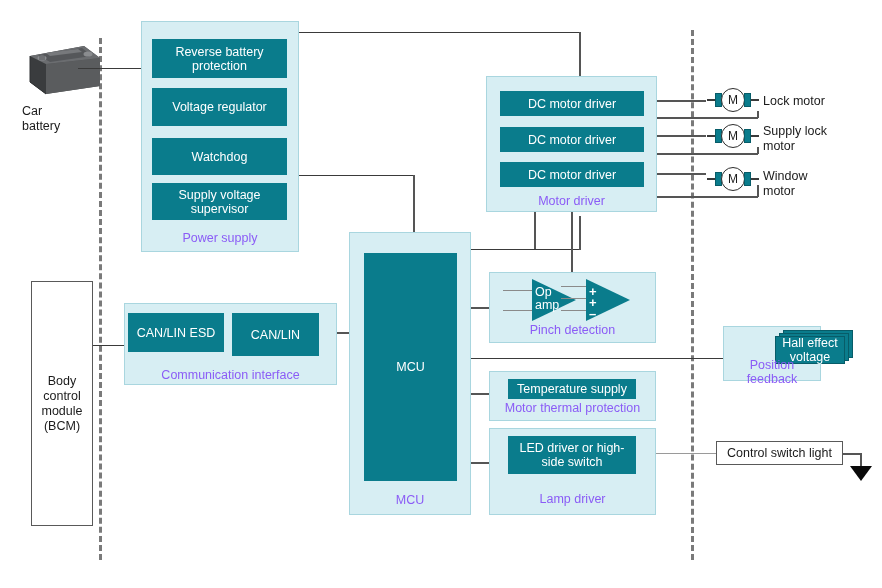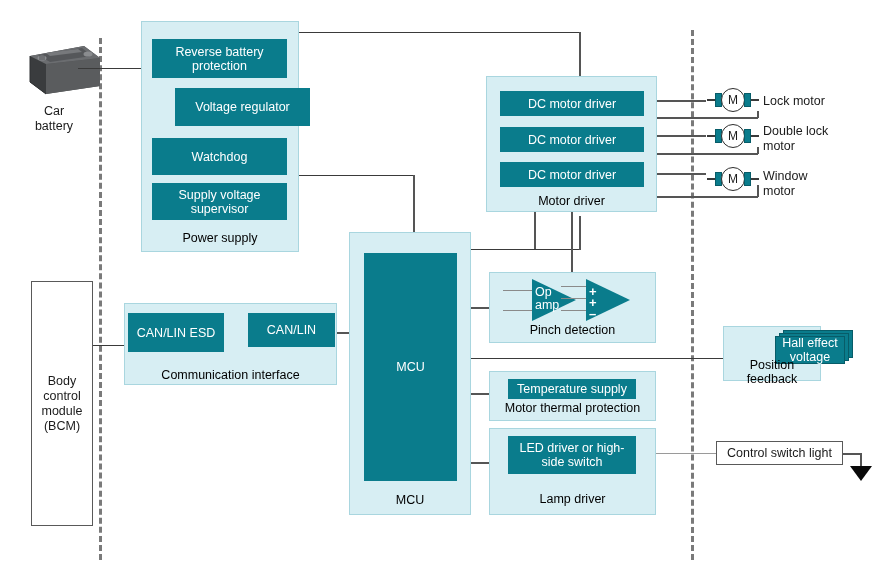--- a/index.html
+++ b/index.html
@@ -20,21 +20,21 @@
   .teal-box{
     background:#0a7c8c;
     color:#ffffff;
     display:flex;align-items:center;justify-content:center;
     text-align:center;
     font-size:12.5px;
     line-height:14px;
     padding:2px 4px;
   }
   .group-caption{
-    font-size:12.5px;color:#000000;text-align:center;
+    font-size:12.5px;color:#8b5cf6;text-align:center;
     display:flex;align-items:center;justify-content:center;
     line-height:14px;
   }
   .plain-label{
     font-size:12.5px;color:#1a1a1a;line-height:15px;
   }
   .white-box{
     background:#ffffff;border:1px solid #595959;
     display:flex;align-items:center;justify-content:center;
     text-align:center;font-size:12.5px;line-height:15px;
@@ -118,40 +118,40 @@
 
       <polygon points="24,19 56,15 60,18 28,22" fill="#77797c"></polygon>
 
       <ellipse cx="20" cy="24" rx="4.5" ry="2.6" fill="#8a8c8f"></ellipse>
       <ellipse cx="66" cy="20" rx="4.5" ry="2.6" fill="#8a8c8f"></ellipse>
       <rect x="17" y="22" width="6" height="4" fill="#6e7073"></rect>
 
       <polyline points="8,22 8,48 24,60" fill="none" stroke="#2e3032" stroke-width="1"></polyline>
     </svg>
   </div>
-  <div class="abs plain-label" style="left:22px;top:104px;width:64px;text-align:center;">
+  <div class="abs plain-label" style="left:22px;top:104px;width:64px;text-align:left;">
     <div>Car</div>
     <div>battery</div>
   </div>
 
   <div class="abs wire-h" style="left:78px;top:68px;width:63px;"></div>
 
   <div class="abs white-box" style="left:31px;top:281px;width:62px;height:245px;flex-direction:column;">
     <span>Body</span>
     <span>control</span>
     <span>module</span>
     <span>(BCM)</span>
   </div>
   <div class="abs wire-h" style="left:93px;top:345px;width:31px;"></div>
 
   <div class="abs group-box" style="left:141px;top:21px;width:158px;height:231px;"></div>
   <div class="abs teal-box" style="left:152px;top:39px;width:135px;height:39px;">
     <span>Reverse battery protection</span>
   </div>
-  <div class="abs teal-box" style="left:152px;top:88px;width:135px;height:38px;margin-left:23px;">
+  <div class="abs teal-box" style="left:152px;top:88px;width:135px;height:38px;">
     <span>Voltage regulator</span>
   </div>
   <div class="abs teal-box" style="left:152px;top:138px;width:135px;height:37px;">
     <span>Watchdog</span>
   </div>
   <div class="abs group-caption" style="left:141px;top:230px;width:158px;height:16px;">
     <span>Power supply</span>
   </div>
   <div class="abs teal-box" style="left:152px;top:183px;width:135px;height:37px;">
     <span>Supply voltage supervisor</span>
@@ -160,21 +160,21 @@
   <div class="abs wire-h" style="left:299px;top:32px;width:281px;"></div>
   <div class="abs wire-v thick" style="left:579px;top:32px;height:45px;"></div>
 
   <div class="abs wire-h" style="left:299px;top:175px;width:115px;"></div>
   <div class="abs wire-v thick" style="left:413px;top:175px;height:57px;"></div>
 
   <div class="abs group-box" style="left:124px;top:303px;width:213px;height:82px;"></div>
   <div class="abs teal-box" style="left:128px;top:313px;width:96px;height:39px;">
     <span>CAN/LIN ESD</span>
   </div>
-  <div class="abs teal-box" style="left:248px;top:313px;width:87px;height:34px;">
+  <div class="abs teal-box" style="left:232px;top:313px;width:87px;height:43px;">
     <span>CAN/LIN</span>
   </div>
   <div class="abs group-caption" style="left:124px;top:367px;width:213px;height:16px;">
     <span>Communication interface</span>
   </div>
 
   <div class="abs wire-h thick" style="left:337px;top:332px;width:13px;"></div>
 
   <div class="abs group-box" style="left:349px;top:232px;width:122px;height:283px;"></div>
   <div class="abs teal-box" style="left:364px;top:253px;width:93px;height:228px;">
@@ -241,21 +241,21 @@
   <div class="motor" style="left:713px;top:124px;width:46px;height:24px;">
     <div class="lead l"></div>
     <div class="term l"></div>
     <div class="circ">
       <span>M</span>
     </div>
     <div class="term r"></div>
     <div class="lead r"></div>
   </div>
   <div class="abs plain-label" style="left:763px;top:124px;width:115px;">
-    <div>Double lock</div>
+    <div>Supply lock</div>
     <div>motor</div>
   </div>
 
   <div class="motor" style="left:713px;top:167px;width:46px;height:24px;">
     <div class="lead l"></div>
     <div class="term l"></div>
     <div class="circ">
       <span>M</span>
     </div>
     <div class="term r"></div>

